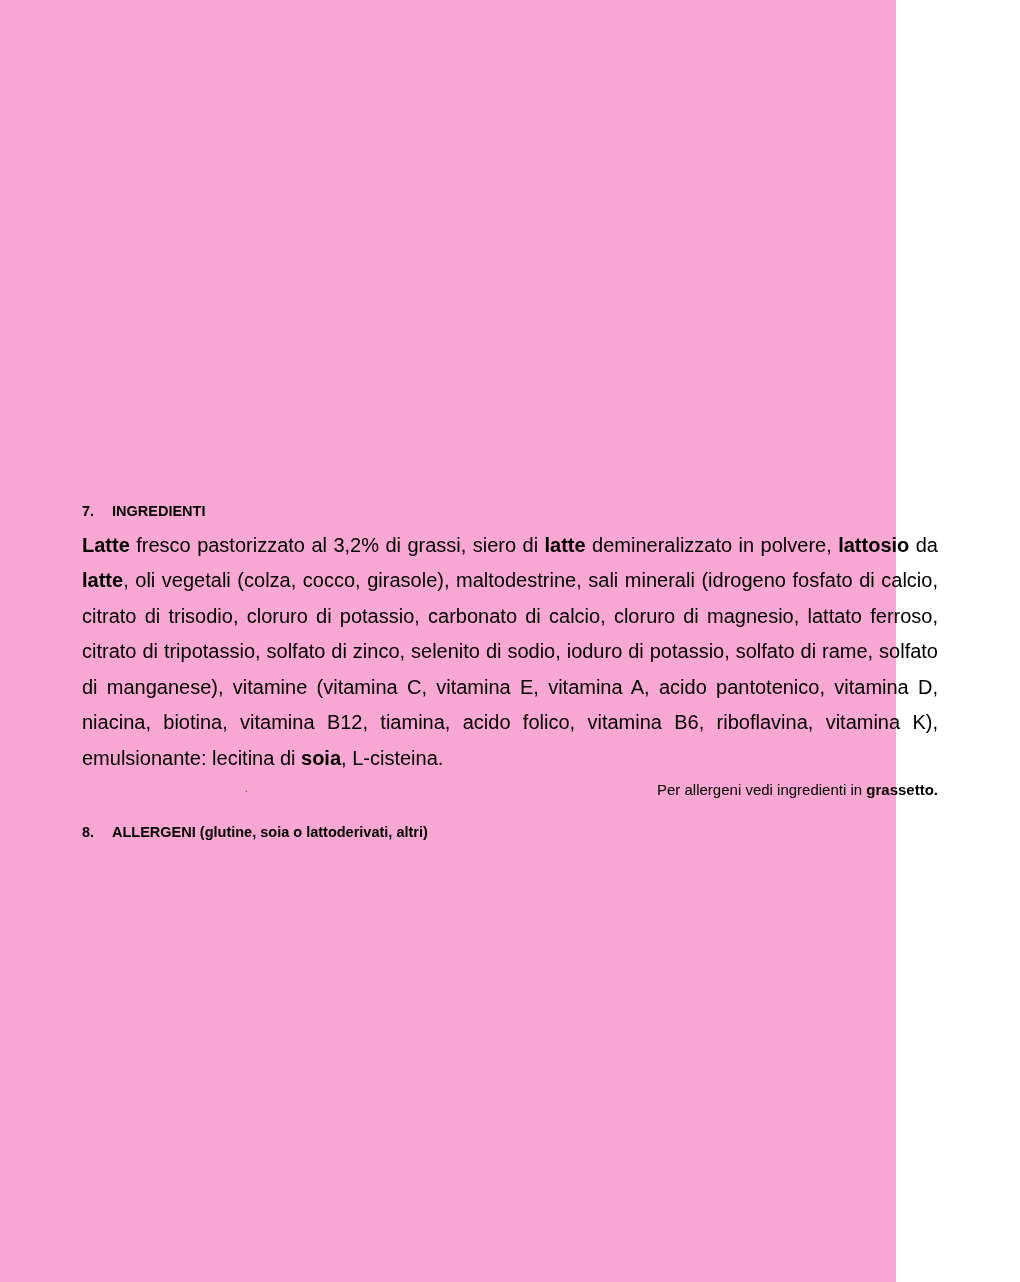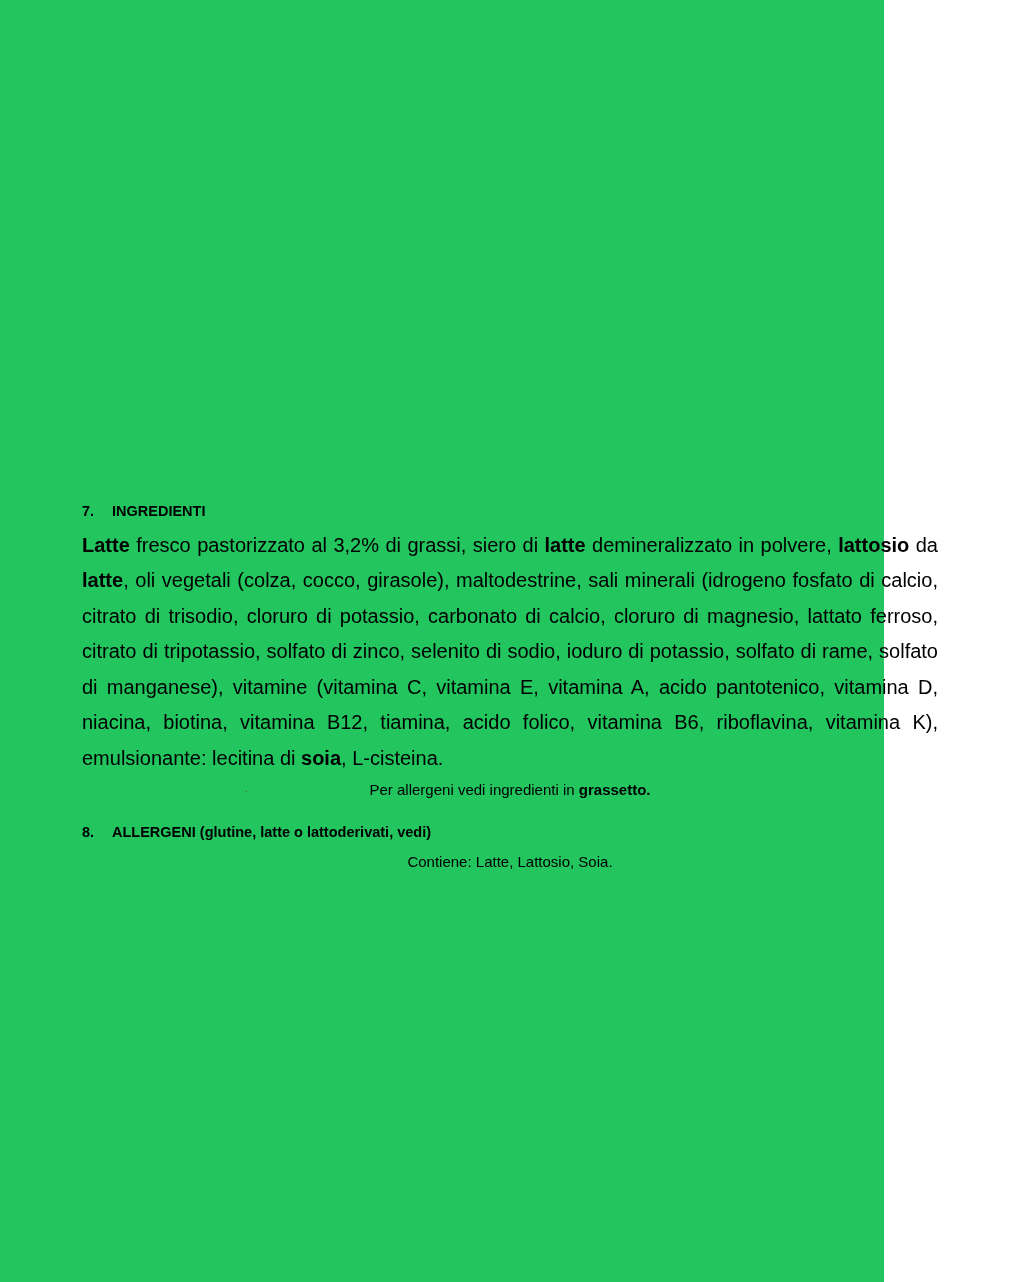--- a/index.html
+++ b/index.html
@@ -13,21 +13,22 @@
     position: relative;
     font-family: "Liberation Sans", sans-serif;
     color: #000000;
   }
   .page {
     position: absolute;
     left: 0;
     top: 0;
     width: 884px;
     height: 1282px;
-    background: #22c55e;
+    background: #f9a8d4;
+    padding-left: 12px;
   }
   .content {
     position: absolute;
     left: 82px;
     top: 504px;
     width: 856px;
   }
   .section {
     margin-bottom: 0;
   }
@@ -47,21 +48,21 @@
     line-height: 1.78;
     text-align: justify;
     text-justify: inter-word;
   }
   .body-text b {
     font-weight: bold;
   }
   .plain-line {
     font-size: 15px;
     line-height: 1.78;
-    text-align: center;
+    text-align: right;
   }
   .gap {
     height: 22px;
   }
   .tiny-mark {
     position: absolute;
     left: 245px;
     top: 784px;
     font-size: 10px;
     color: #555;
@@ -79,21 +80,20 @@
         <span class="num">7.</span><span>INGREDIENTI</span>
       </div>
       <div class="body-text"><b>Latte</b> fresco pastorizzato al 3,2% di grassi, siero di <b>latte</b> demineralizzato in polvere, <b>lattosio</b> da <b>latte</b>, oli vegetali (colza, cocco, girasole), maltodestrine, sali minerali (idrogeno fosfato di calcio, citrato di trisodio, cloruro di potassio, carbonato di calcio, cloruro di magnesio, lattato ferroso, citrato di tripotassio, solfato di zinco, selenito di sodio, ioduro di potassio, solfato di rame, solfato di manganese), vitamine (vitamina C, vitamina E, vitamina A, acido pantotenico, vitamina D, niacina, biotina, vitamina B12, tiamina, acido folico, vitamina B6, riboflavina, vitamina K), emulsionante: lecitina di <b>soia</b>, L-cisteina.</div>
       <div class="plain-line">Per allergeni vedi ingredienti in <b>grassetto.</b></div>
     </div>
 
     <div class="gap"></div>
 
     <div class="section">
       <div class="section-heading">
-        <span class="num">8.</span><span>ALLERGENI (glutine, latte o lattoderivati, vedi)</span>
+        <span class="num">8.</span><span>ALLERGENI (glutine, soia o lattoderivati, altri)</span>
       </div>
-      <div class="plain-line">Contiene: Latte, Lattosio, Soia.</div>
     </div>
 
   </div>
 
   <div class="tiny-mark">.</div>
 </div>
 
 </body></html>

